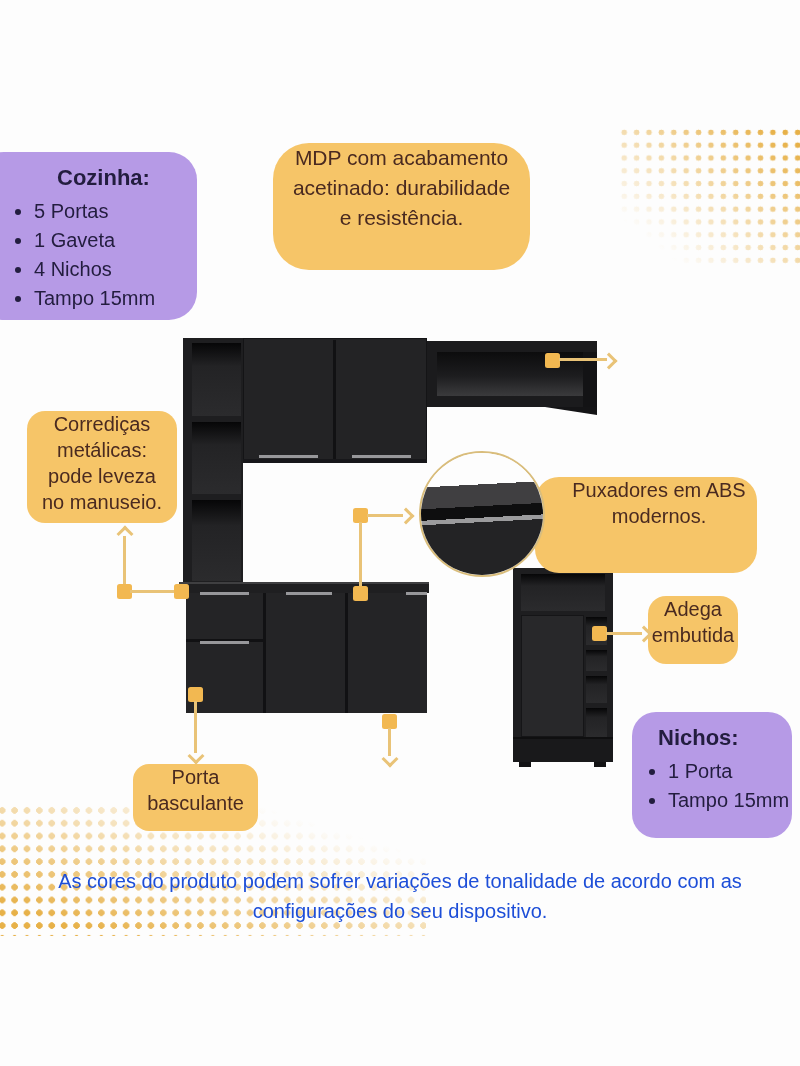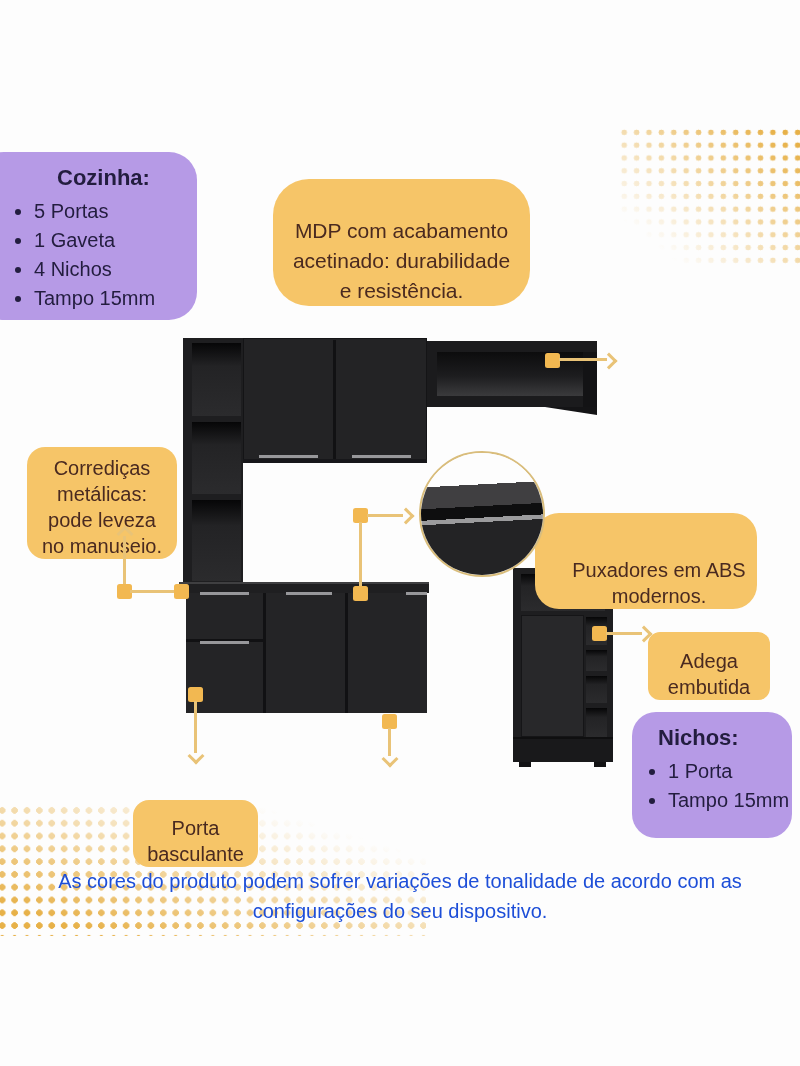--- a/index.html
+++ b/index.html
@@ -14,22 +14,22 @@
   #dots-tr{left:618px;top:126px;width:182px;height:142px;}
   #dots-tr::after{background:linear-gradient(to bottom left,rgba(255,255,255,0) 8%,#fdfdfd 82%);}
   #dots-bl{left:-4px;top:804px;width:430px;height:132px;background-image:radial-gradient(circle,var(--dot,#e7b148) 3px,rgba(0,0,0,0) 3.5px);}
   #dots-bl::after{background:linear-gradient(to top right,rgba(255,255,255,0) 12%,#fdfdfd 80%);}
   
   .card{position:absolute;background:var(--purple,#b69ae6);color:#231d3f;border-radius:28px;box-sizing:border-box;}
   .card-title{font-weight:bold;font-size:22px;text-align:center;padding-top:13px;}
   .card ul{margin:6px 0 0 0;padding-left:24px;list-style:disc;font-size:20px;line-height:29px;}
   .callout{
     position:absolute;background:var(--yellow,#f6c568);color:#4a2a20;
-    display:flex;align-items:flex-end;justify-content:center;text-align:center;
-    font-size:20px;line-height:26px;white-space:pre-line;box-sizing:border-box;margin-top:36px;
+    display:flex;align-items:flex-start;justify-content:center;text-align:center;
+    font-size:20px;line-height:26px;white-space:pre-line;box-sizing:border-box;
   }
   
   .blk{position:absolute;}
   .niche{background:linear-gradient(180deg,#060607,#232325 32%,#2b2b2d 100%);}
   .handle{position:absolute;height:3px;background:#97979a;}
   .gap{position:absolute;background:#111113;}
   
   .sq{position:absolute;width:15px;height:15px;background:var(--marker,#f2b851);border-radius:2.5px;z-index:6;}
   .cline{position:absolute;background:var(--line,#e9c377);z-index:6;}
   .chev{position:absolute;width:9px;height:9px;border-top:3px solid var(--line,#e9c377);border-right:3px solid var(--line,#e9c377);z-index:6;}
@@ -150,21 +150,21 @@
 metálicas:
 pode leveza
 no manuseio.</span>
   </div>
 
   <div class="callout" id="co-puxadores" style="left:535px;top:477px;width:222px;height:96px;border-radius:24px;">
     <span>Puxadores em ABS
 modernos.</span>
   </div>
 
-  <div class="callout" style="left:648px;top:596px;width:122px;height:68px;border-radius:12px;">
+  <div class="callout" style="left:648px;top:596px;width:90px;height:68px;border-radius:18px;">
     <span>Adega
 embutida</span>
   </div>
 
   <div class="callout" style="left:133px;top:764px;width:125px;height:67px;border-radius:16px;">
     <span>Porta
 basculante</span>
   </div>
 
 

